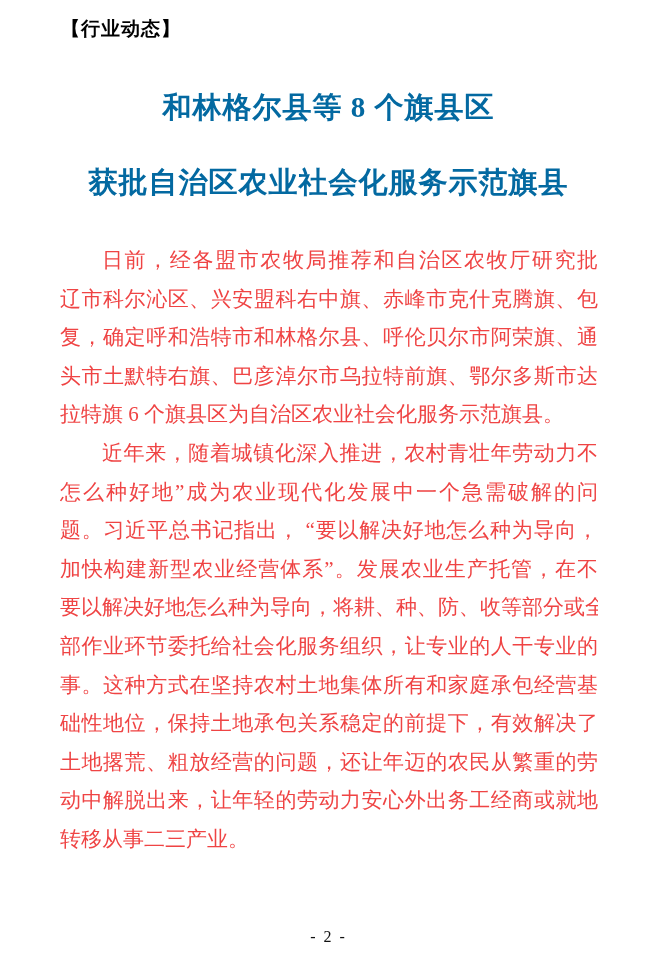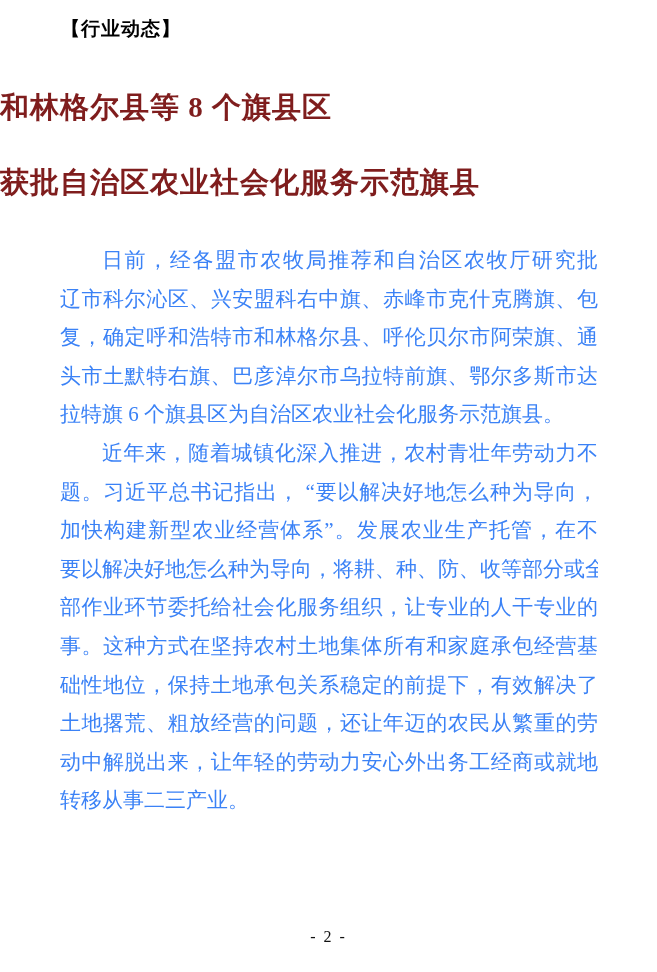--- a/index.html
+++ b/index.html
@@ -25,36 +25,36 @@
     font-family: "Liberation Sans", "DejaVu Sans", sans-serif;
     font-weight: 700;
     font-size: 19px;
     letter-spacing: 1px;
     color: #000000;
   }
   .title-line {
     position: absolute;
     left: 0;
     width: 100%;
-    text-align: left;
+    text-align: center;
     font-weight: 700;
     font-size: 29px;
-    color: #7f1d1d;
+    color: #0369a1;
     letter-spacing: 1px;
     white-space: nowrap;
   }
   .title-line-1 { top: 88px; }
   .title-line-2 { top: 163px; }
   .body-block {
     position: absolute;
     top: 241px;
     left: 60px;
     width: 538px;
     font-size: 21px;
-    color: #3b82f6;
+    color: #ef4444;
   }
   .text-line {
     height: 38.6px;
     line-height: 38.6px;
     text-align: justify;
     text-align-last: justify;
     white-space: nowrap;
     overflow: hidden;
   }
   .text-line.first { text-indent: 2em; }
@@ -86,20 +86,21 @@
 
   <div class="body-block">
 
     <div class="text-line first">日前，经各盟市农牧局推荐和自治区农牧厅研究批</div>
     <div class="text-line">辽市科尔沁区、兴安盟科右中旗、赤峰市克什克腾旗、包</div>
     <div class="text-line">复，确定呼和浩特市和林格尔县、呼伦贝尔市阿荣旗、通</div>
     <div class="text-line">头市土默特右旗、巴彦淖尔市乌拉特前旗、鄂尔多斯市达</div>
     <div class="text-line last">拉特旗 6 个旗县区为自治区农业社会化服务示范旗县。</div>
 
     <div class="text-line first">近年来，随着城镇化深入推进，农村青壮年劳动力不</div>
+    <div class="text-line">怎么种好地”成为农业现代化发展中一个急需破解的问</div>
     <div class="text-line">题。习近平总书记指出， “要以解决好地怎么种为导向，</div>
     <div class="text-line">加快构建新型农业经营体系”。发展农业生产托管，在不</div>
     <div class="text-line">要以解决好地怎么种为导向，将耕、种、防、收等部分或全</div>
     <div class="text-line">部作业环节委托给社会化服务组织，让专业的人干专业的</div>
     <div class="text-line">事。这种方式在坚持农村土地集体所有和家庭承包经营基</div>
     <div class="text-line">础性地位，保持土地承包关系稳定的前提下，有效解决了</div>
     <div class="text-line">土地撂荒、粗放经营的问题，还让年迈的农民从繁重的劳</div>
     <div class="text-line">动中解脱出来，让年轻的劳动力安心外出务工经商或就地</div>
     <div class="text-line last">转移从事二三产业。</div>
   </div>

